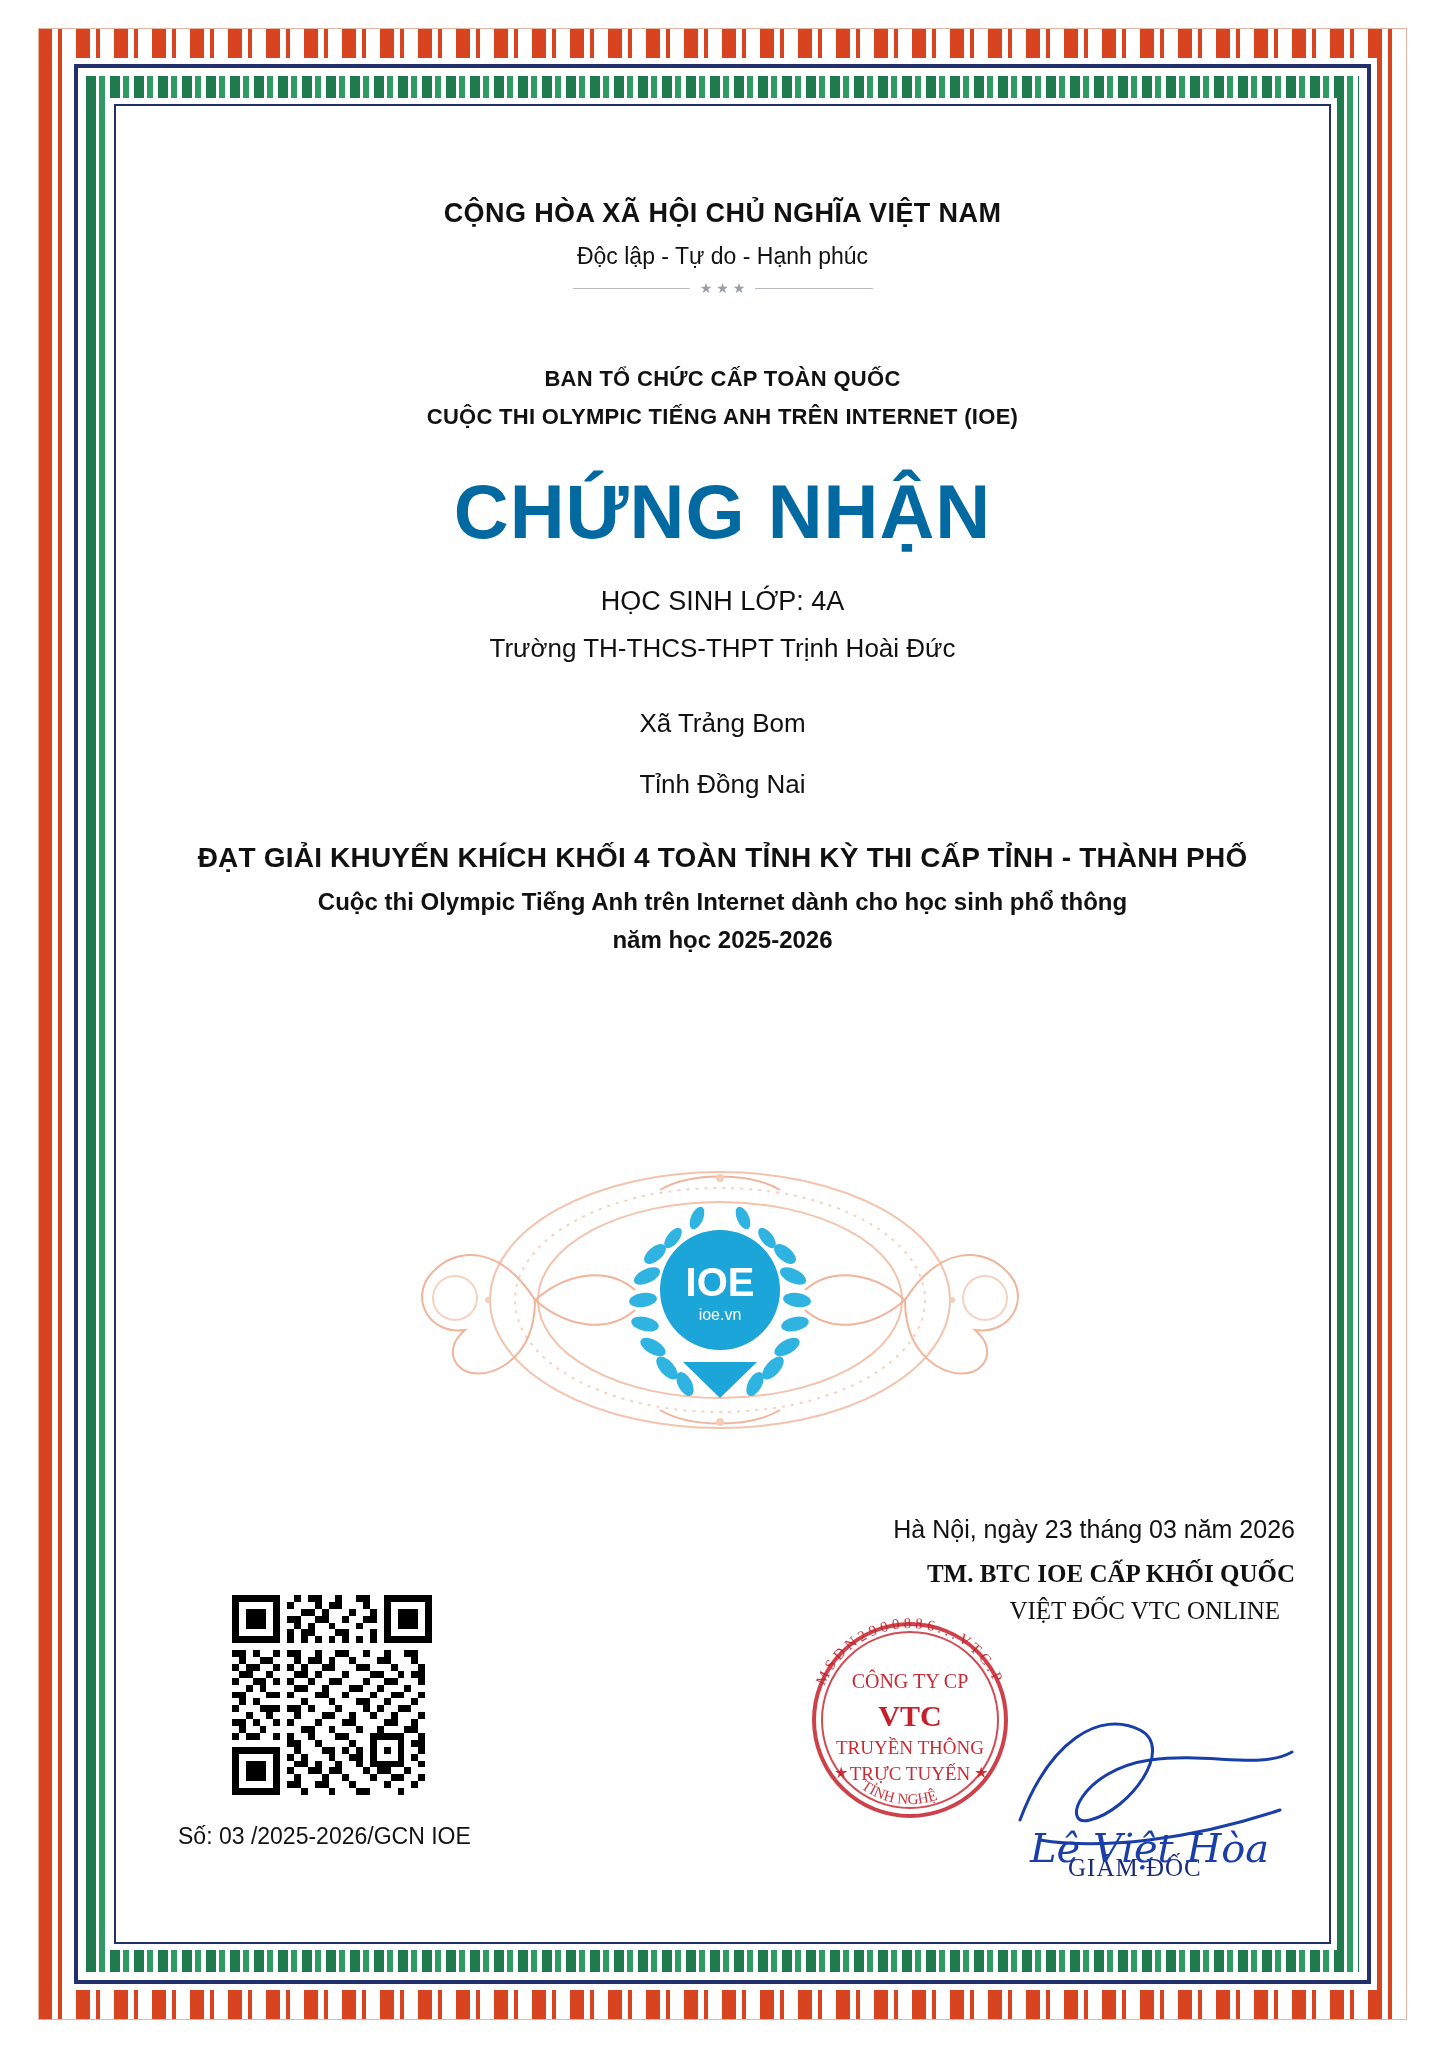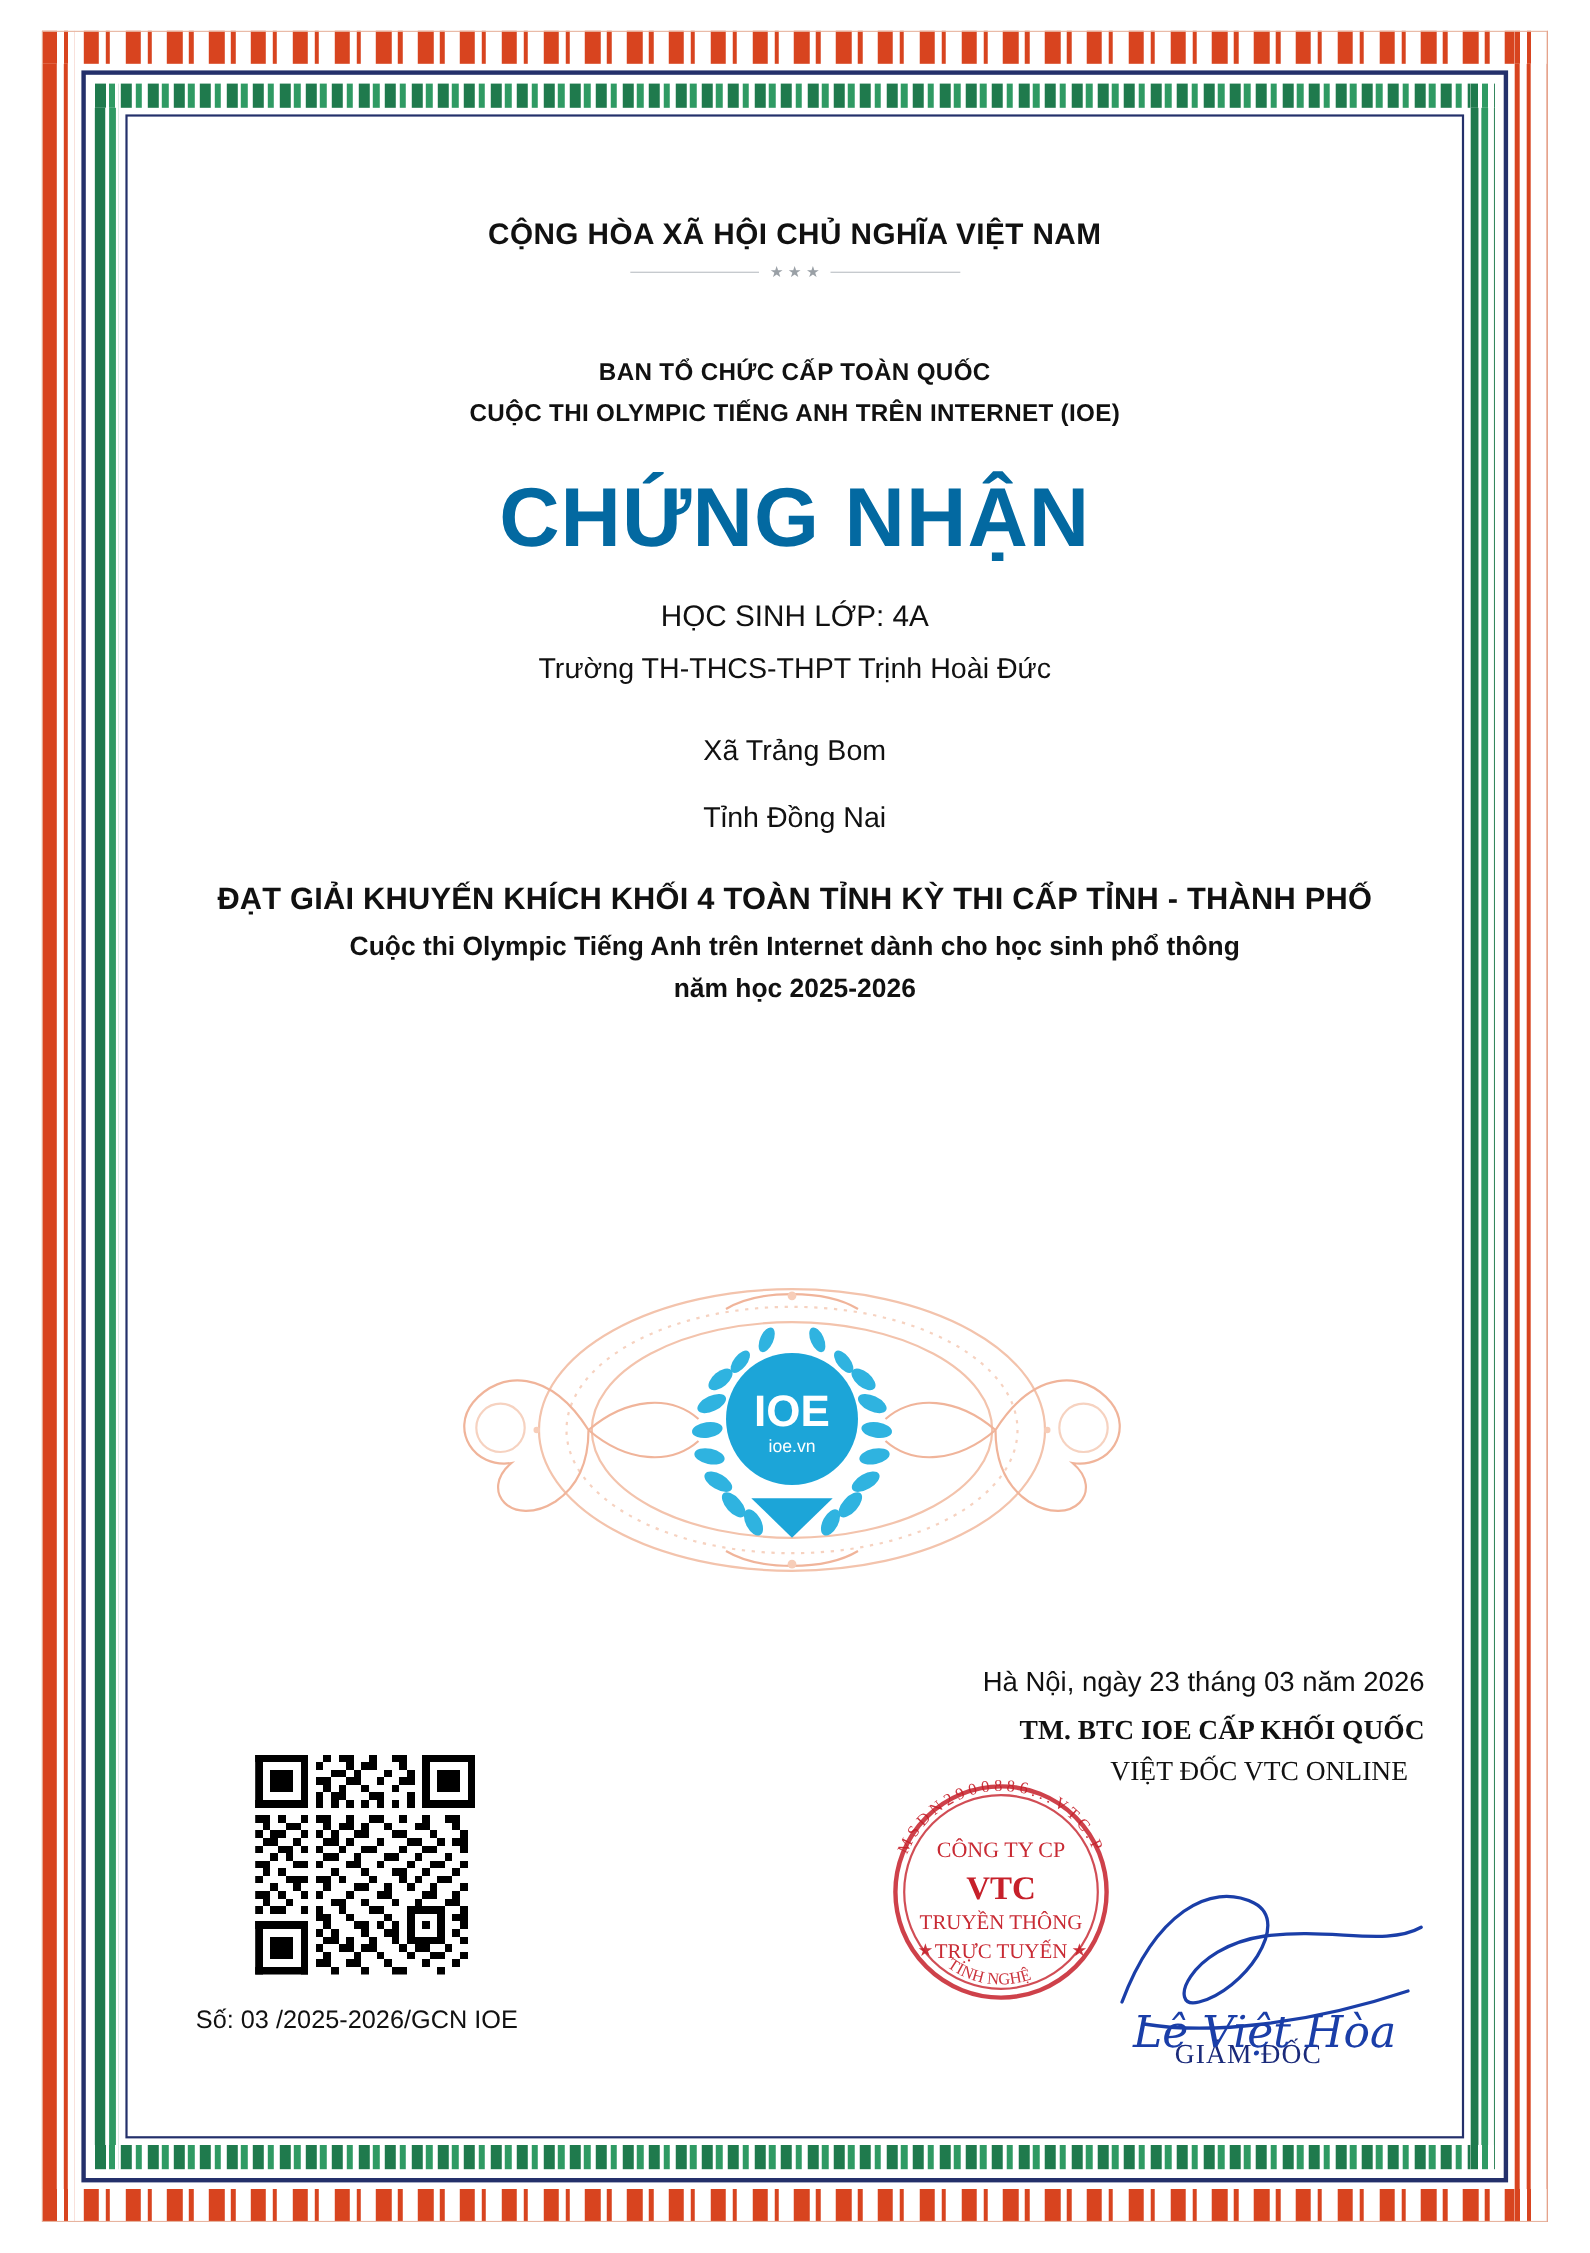--- a/index.html
+++ b/index.html
@@ -279,20 +279,21 @@
 
   <div class="band-outer"></div>
   <div class="frame-navy"></div>
   <div class="band-green"></div>
   <div class="frame-inner-line"></div>
   <div class="paper"></div>
 
   <div class="content">
 
     <div class="nation">CỘNG HÒA XÃ HỘI CHỦ NGHĨA VIỆT NAM</div>
+    <div class="motto">Độc lập - Tự do - Hạnh phúc</div>
 
     <div class="stars">
       <span class="rule"></span>
       <span>★ ★ ★</span>
       <span class="rule"></span>
     </div>
 
     <div class="org1">BAN TỔ CHỨC CẤP TOÀN QUỐC</div>
     <div class="org2">CUỘC THI OLYMPIC TIẾNG ANH TRÊN INTERNET (IOE)</div>
 

